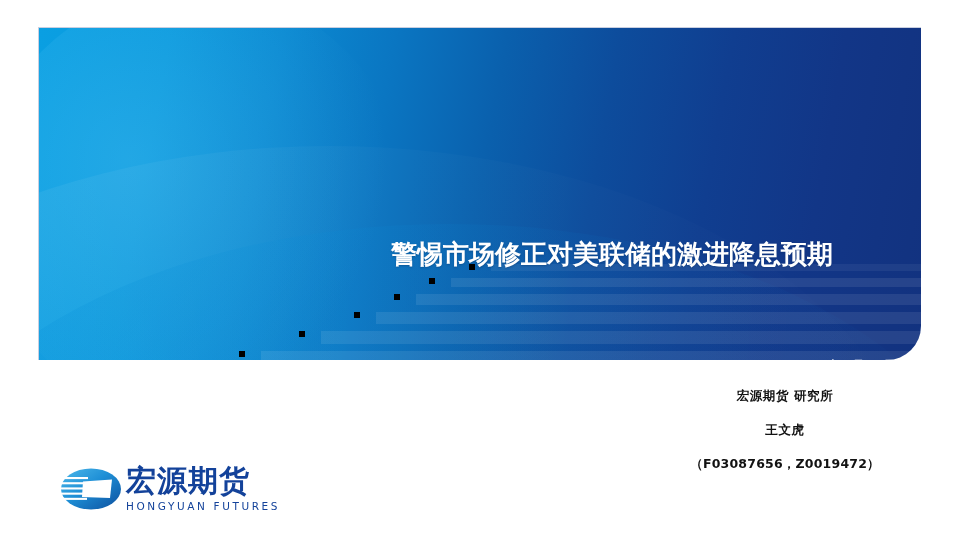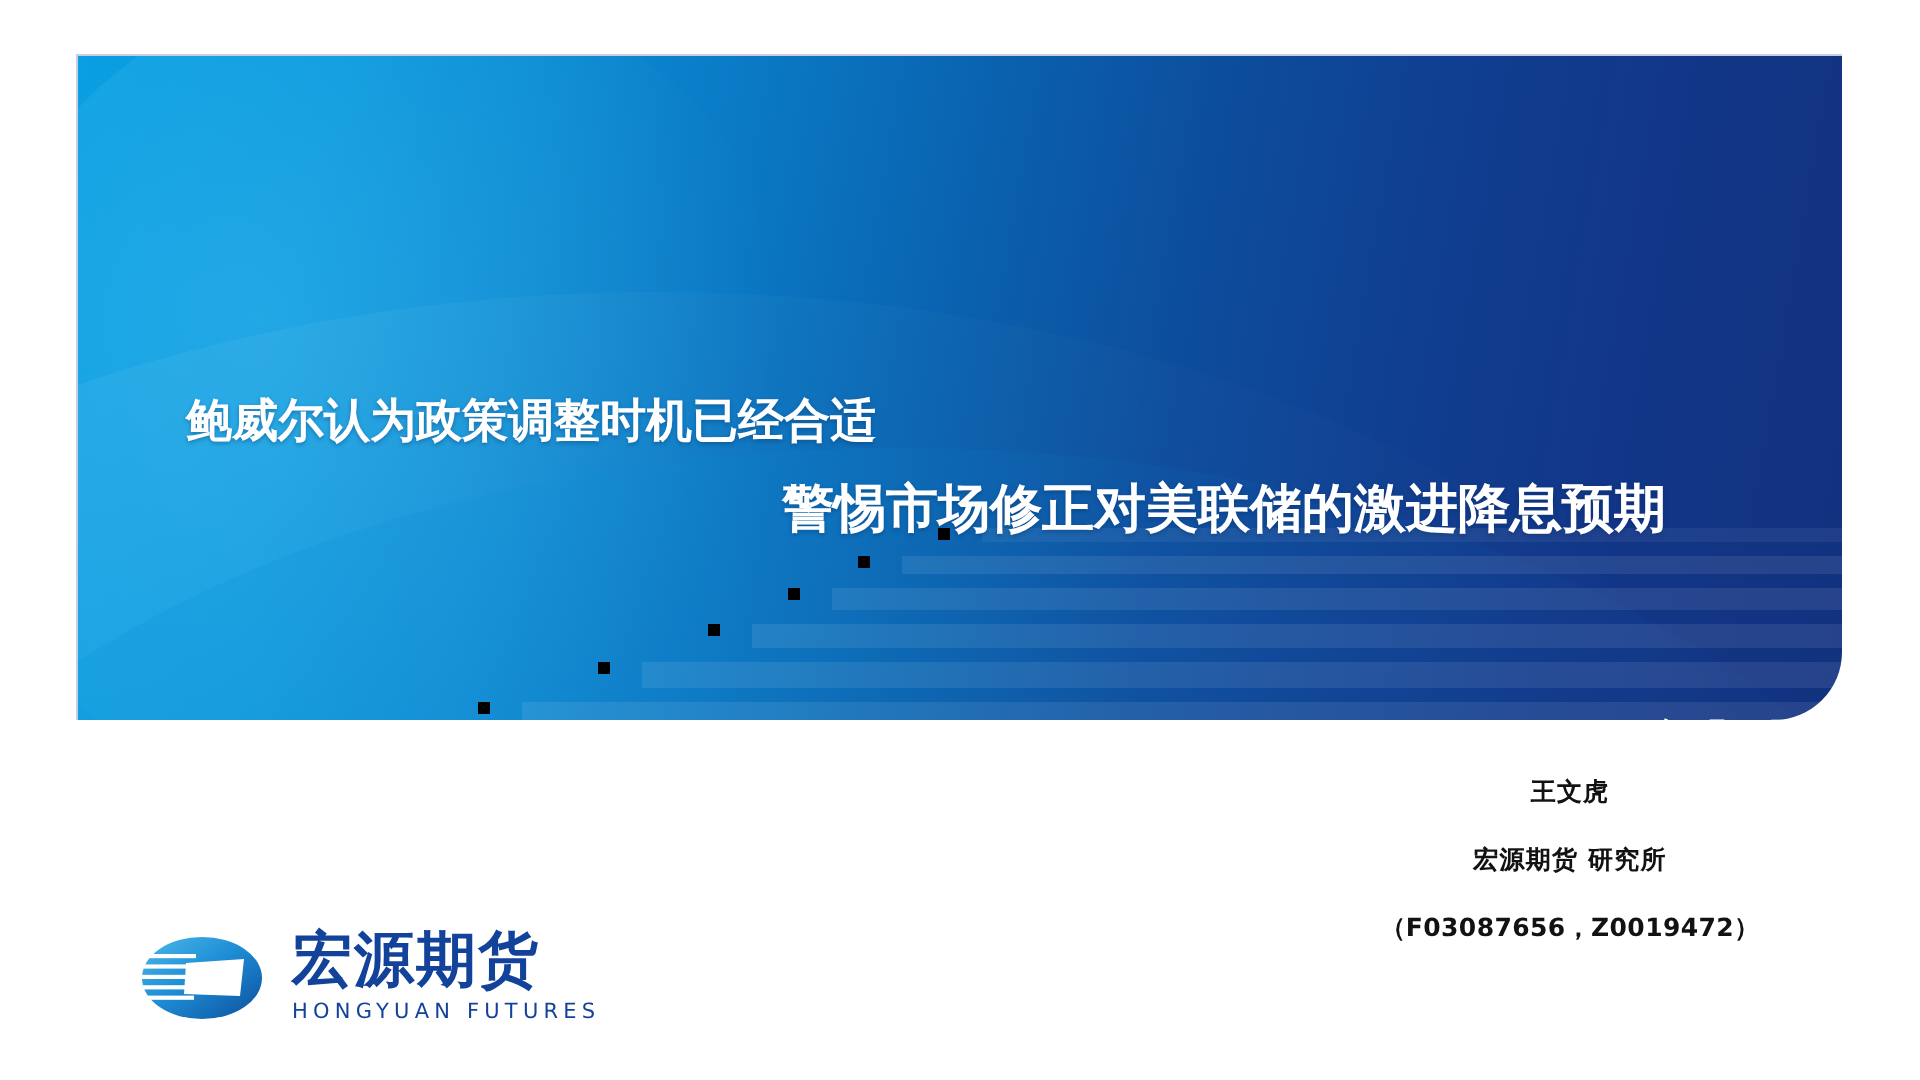--- a/index.html
+++ b/index.html
@@ -155,25 +155,25 @@
     letter-spacing: 0.6px;
     margin-bottom: 17px;
     white-space: nowrap;
   }
   .credit-line:last-child { margin-bottom: 16px; }
   .credit-code { letter-spacing: 0.2px; }
 
   
   .logo {
     position: absolute;
-    left: 70px;
+    left: 60px;
     top: 466px;
     display: flex;
     align-items: center;
-    gap: 14px;
+    gap: 4px;
   }
   .logo-mark { width: 62px; height: 46px; display: block; }
   .logo-text { display: flex; flex-direction: column; line-height: 1; }
   .logo-cn {
     font-size: 30px;
     font-weight: bold;
     color: #13429a;
     letter-spacing: 1px;
     font-family: "DejaVu Sans", "Liberation Sans", sans-serif;
     white-space: nowrap;
@@ -200,30 +200,29 @@
     <div class="stripe" style="top:250px; height:9px;  width:470px;"></div>
     <div class="stripe" style="top:266px; height:11px; width:505px;"></div>
     <div class="stripe" style="top:284px; height:12px; width:545px;"></div>
     <div class="stripe" style="top:303px; height:13px; width:600px;"></div>
     <div class="stripe" style="top:323px; height:14px; width:660px;"></div>
 
     <div class="stripe" style="top:236px; height:7px;  width:430px; background:rgba(255,255,255,0.06);"></div>
   </div>
 
 
-  <div class="subtitle-1">鲍威尔认为政策调整时机已经合适</div>
 
   <div class="subtitle-2">警惕市场修正对美联储的激进降息预期</div>
 
   <div class="date-label">2024年8月28日</div>
 </div>
 
 <div class="credits">
+  <div class="credit-line">宏源期货 研究所</div>
   <div class="credit-line">王文虎</div>
-  <div class="credit-line">宏源期货 研究所</div>
   <div class="credit-line credit-code">（F03087656，Z0019472）</div>
 </div>
 
 <div class="logo">
   <span>
     <svg class="logo-mark" viewBox="0 0 62 46" xmlns="http://www.w3.org/2000/svg">
       <defs>
         <linearGradient id="oval" x1="0" y1="0" x2="1" y2="1">
           <stop offset="0%" stop-color="#4fb9ea"></stop>
           <stop offset="45%" stop-color="#1e8fd6"></stop>

